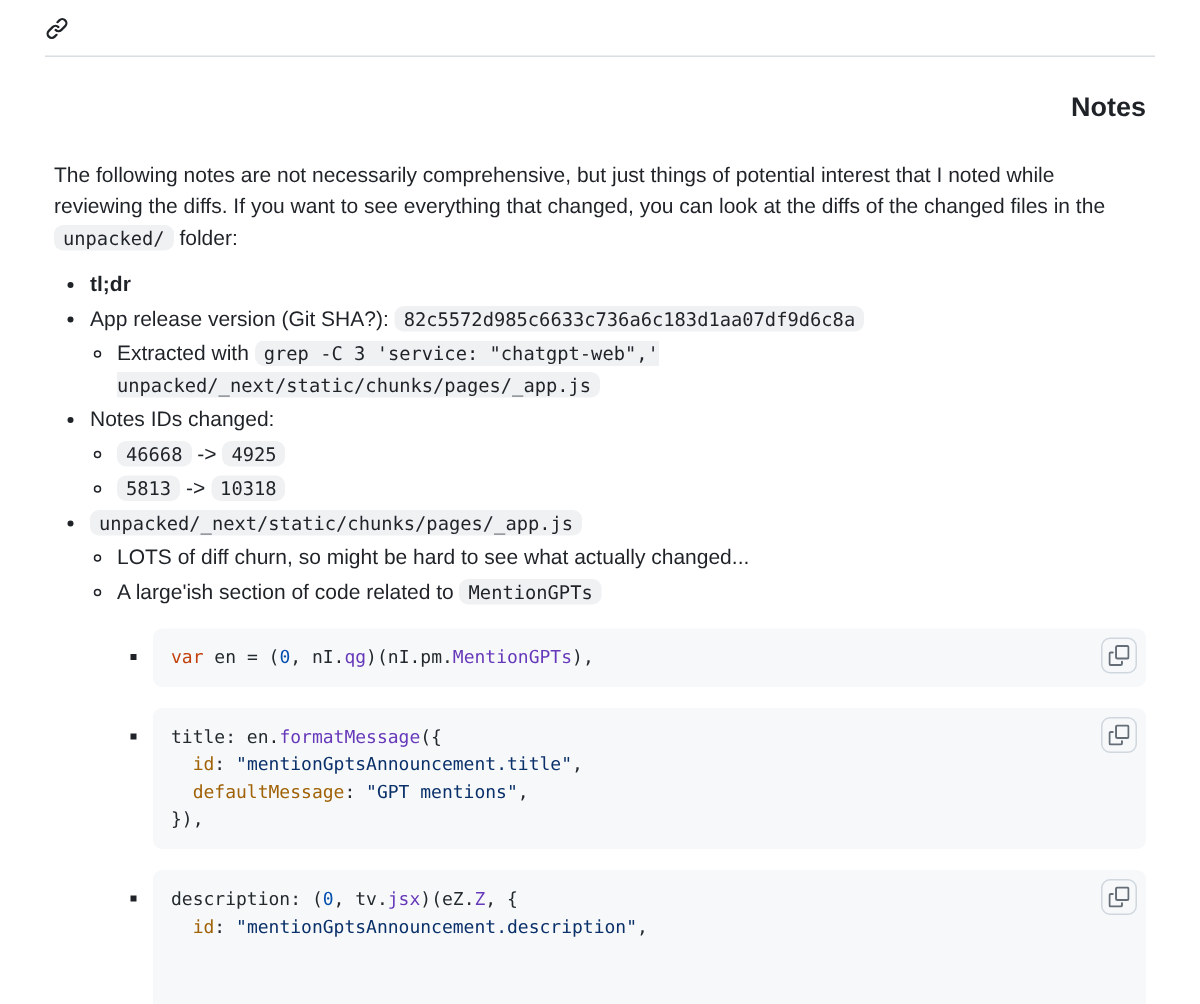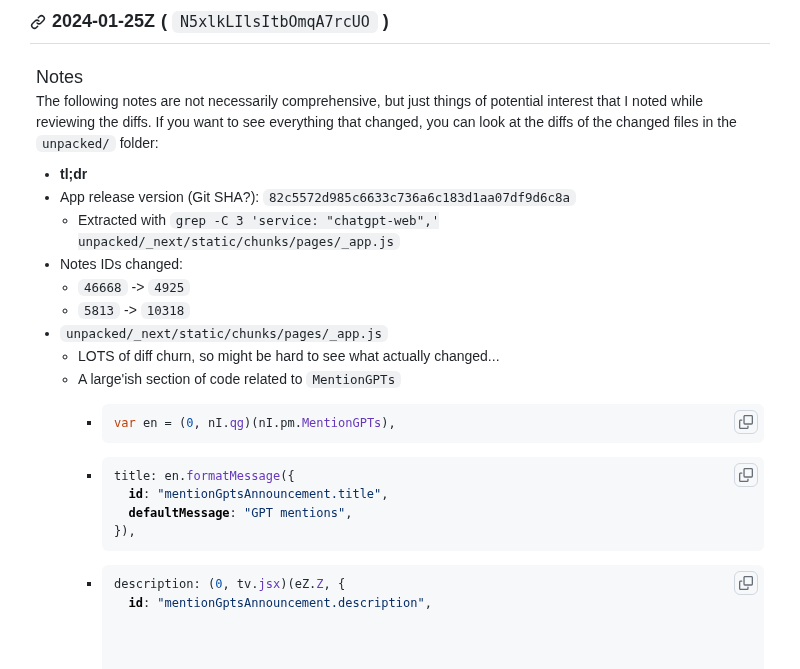--- a/index.html
+++ b/index.html
@@ -49,22 +49,23 @@
   .page-header code.inline {
     font-size: 15px;
     padding: 2px 8px;
     font-weight: 400;
   }
   .content {
     padding: 0 28px 20px 28px;
   }
   h3.section-title {
     font-size: 18px;
-    font-weight: 400;
-    margin: 20px 0 0 0;
+    font-weight: 700;
+    margin: 20px 0 21px 0;
+    text-align: right;
   }
   p.intro {
     margin: 0 0 10px 0;
   }
   ul.top-list {
     margin: 4px 0 0 0;
     padding-left: 24px;
   }
   ul.top-list > li {
     margin: 2px 0;
@@ -94,21 +95,21 @@
     padding: 10px 12px;
     font-family: ui-monospace, "SF Mono", Menlo, Consolas, monospace;
     font-size: 12px;
     line-height: 1.55;
     white-space: pre;
     overflow-x: auto;
     color: #24292e;
   }
   .codeblock .kw-var { color: #c2410c; }
   .codeblock .id-method { color: #6639ba; }
-  .codeblock .attr { color: #000000; font-weight: bold; }
+  .codeblock .attr { color: #a16207; }
   .codeblock .str { color: #0a3069; }
   .codeblock .lit { color: #0550ae; }
   .copy-btn {
     position: absolute;
     top: 6px;
     right: 6px;
     width: 24px;
     height: 24px;
     border: 1px solid #d0d7de;
     border-radius: 6px;
@@ -124,24 +125,20 @@
 <body>
 
 <div class="container">
 
   <div class="page-header">
     <span class="link-icon">
       <svg viewBox="0 0 16 16">
           <path d="M7.775 3.275a.75.75 0 0 0 1.06 1.06l1.25-1.25a2 2 0 1 1 2.83 2.83l-2.5 2.5a2 2 0 0 1-2.83 0 .75.75 0 0 0-1.06 1.06 3.5 3.5 0 0 0 4.95 0l2.5-2.5a3.5 3.5 0 1 0-4.95-4.95l-1.25 1.25Zm-4.69 9.64a2 2 0 0 1 0-2.83l2.5-2.5a2 2 0 0 1 2.83 0 .75.75 0 0 0 1.06-1.06 3.5 3.5 0 0 0-4.95 0l-2.5 2.5a3.5 3.5 0 1 0 4.95 4.95l1.25-1.25a.75.75 0 0 0-1.06-1.06l-1.25 1.25a2 2 0 0 1-2.83 0Z"></path>
         </svg>
     </span>
-    <h2>
-      <span>2024-01-25Z</span>
-      <span><span> ( </span><code class="inline">N5xlkLIlsItbOmqA7rcUO</code><span> )</span></span>
-    </h2>
   </div>
 
   <div class="content">
     <h3 class="section-title">Notes</h3>
 
     <p class="intro">
       <span>The following notes are not necessarily comprehensive, but just things of potential interest that I noted while reviewing the diffs. If you want to see everything that changed, you can look at the diffs of the changed files in the </span>
       <code class="inline">unpacked/</code>
       <span> folder:</span>
     </p>

